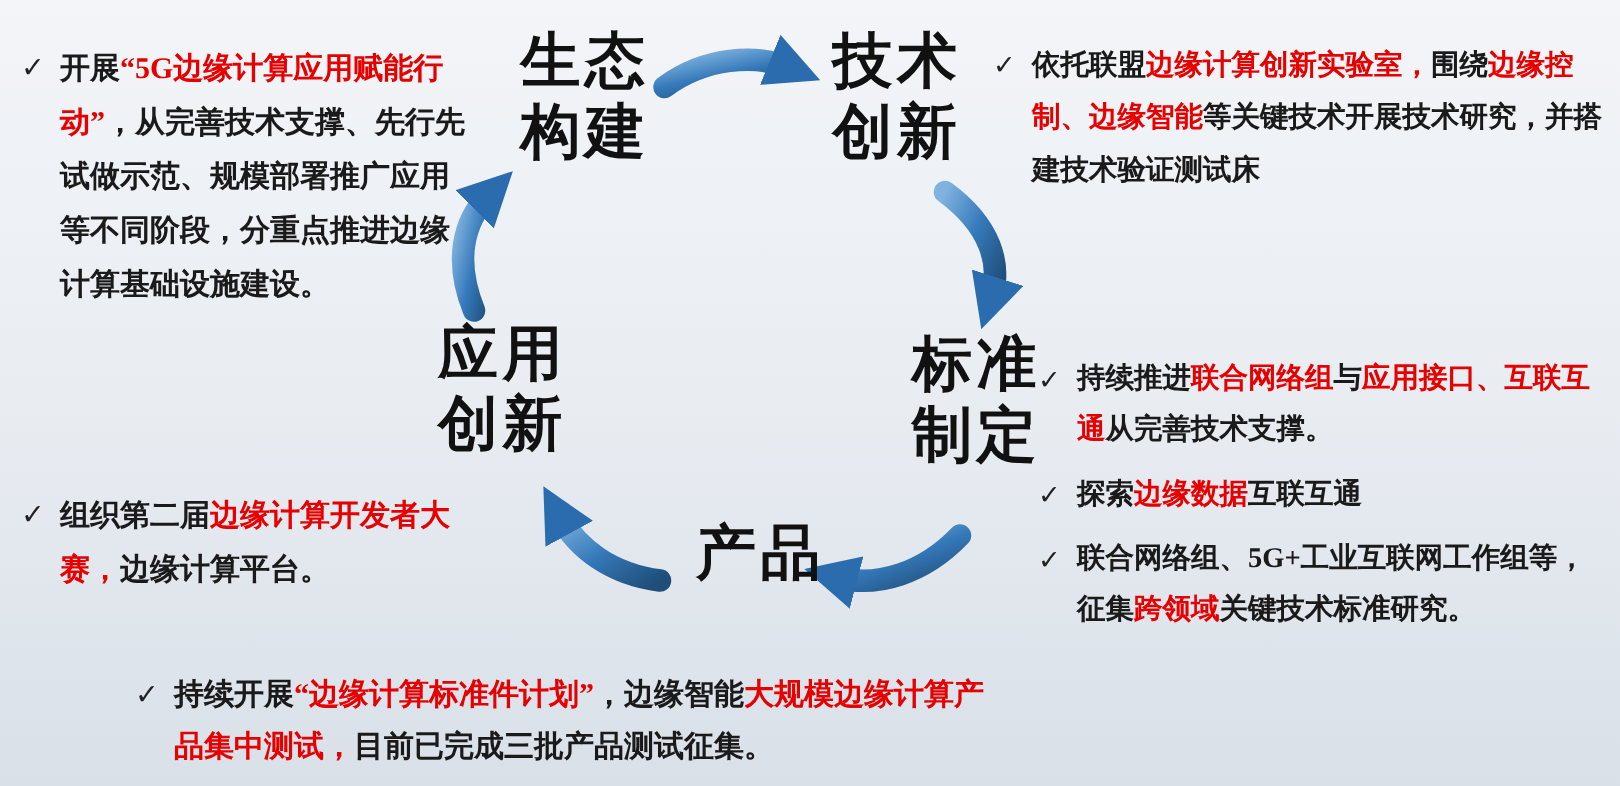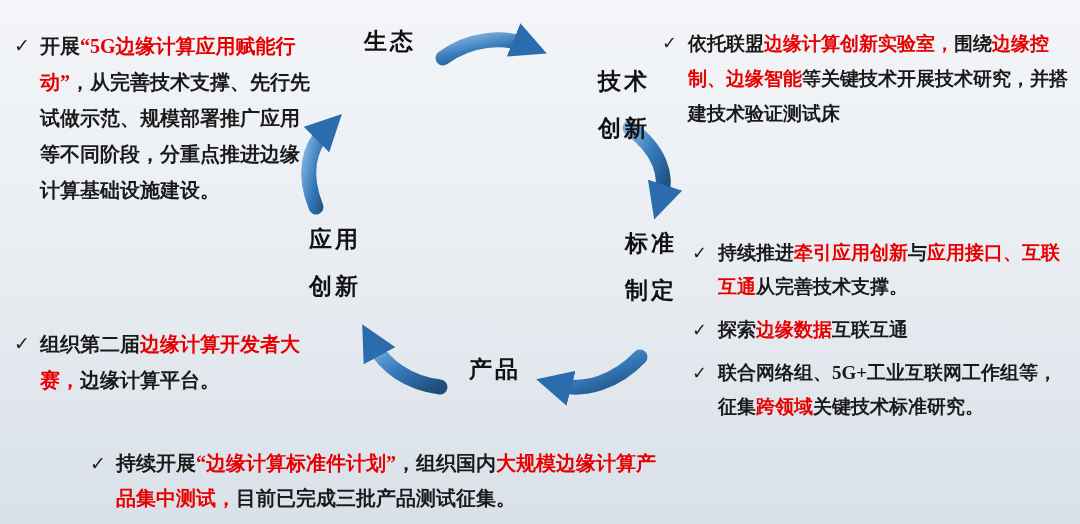--- a/index.html
+++ b/index.html
@@ -9,31 +9,31 @@
     overflow:hidden;
     background:linear-gradient(180deg,#f3f5f8 0%,#e9edf2 50%,#d9e0e8 100%);
     font-family:"Liberation Sans","DejaVu Sans",sans-serif;
     color:#1a1a1a;
   }
   
   .node{
     position:absolute;
     width:110px;
     text-align:center;
-    font-size:23px;
+    font-size:40px;
     font-weight:700;
     line-height:47px;
     letter-spacing:3px;
     color:#111;
   }
   .n-ecosystem{left:335px;top:18px;}
-  .n-tech{left:569px;top:18px;margin-top:40px;}
+  .n-tech{left:543px;top:18px;}
   .n-standard{left:596px;top:220px;}
-  .n-product{left:440px;top:346px;}
-  .n-application{left:280px;top:216px;}
+  .n-product{left:440px;top:346px;text-align:right;}
+  .n-application{left:280px;top:216px;font-family:Liberation Mono, monospace;}
   
   .arrows{position:absolute;left:0;top:0;width:1080px;height:524px;}
   .arrow-path{fill:none;stroke:url(#arrowGrad);stroke-width:15;stroke-linecap:round;}
   
   .note{position:absolute;font-weight:700;}
   .note-item{display:flex;align-items:flex-start;margin:0 0 9px 0;}
   .check{flex:0 0 26px;color:#222;font-weight:700;}
   .note-item p{margin:0;flex:1;font-family:Liberation Serif, serif;}
   .red{color:#e60000;}
   .note-left-top{left:14px;top:28px;width:302px;font-size:20px;line-height:36px;}
@@ -65,20 +65,21 @@
     </defs>
     <path class="arrow-path" d="M443,58 C470,38 504,36 526,45" marker-end="url(#ah)"></path>
     <path class="arrow-path" d="M630,128 C660,150 668,176 661,198" marker-end="url(#ah)"></path>
     <path class="arrow-path" d="M640,357 C616,382 585,392 558,385" marker-end="url(#ah)"></path>
     <path class="arrow-path" d="M440,387 C408,383 385,366 373,344" marker-end="url(#ah)"></path>
     <path class="arrow-path" d="M316,207 C303,175 308,148 326,130" marker-end="url(#ah)"></path>
   </svg>
 
   <div class="node n-ecosystem">
     <div>生态</div>
+    <div>构建</div>
   </div>
   <div class="node n-tech">
     <div>技术</div>
     <div>创新</div>
   </div>
   <div class="node n-standard">
     <div>标准</div>
     <div>制定</div>
   </div>
   <div class="node n-product">
@@ -103,31 +104,31 @@
     </div>
   <div class="note note-right-top">
       <div class="note-item">
         <span class="check">✓</span>
         <p><span>依托联盟</span><span class="red">边缘计算创新实验室，</span><span>围绕</span><span class="red">边缘控制、边缘智能</span><span>等关键技术开展技术研究，并搭建技术验证测试床</span></p>
       </div>
     </div>
   <div class="note note-right-middle">
       <div class="note-item">
         <span class="check">✓</span>
-        <p><span>持续推进</span><span class="red">牵引应用创新</span><span>与</span><span class="red">应用接口、互联互通</span><span>从完善技术支撑。</span></p>
+        <p><span>持续推进</span><span class="red">联合网络组</span><span>与</span><span class="red">应用接口、互联互通</span><span>从完善技术支撑。</span></p>
       </div>
       <div class="note-item">
         <span class="check">✓</span>
         <p><span>探索</span><span class="red">边缘数据</span><span>互联互通</span></p>
       </div>
       <div class="note-item">
         <span class="check">✓</span>
         <p><span>联合网络组、5G+工业互联网工作组等，征集</span><span class="red">跨领域</span><span>关键技术标准研究。</span></p>
       </div>
     </div>
   <div class="note note-bottom">
       <div class="note-item">
         <span class="check">✓</span>
-        <p><span>持续开展</span><span class="red">“边缘计算标准件计划”</span><span>，组织国内</span><span class="red">大规模边缘计算产品集中测试，</span><span>目前已完成三批产品测试征集。</span></p>
+        <p><span>持续开展</span><span class="red">“边缘计算标准件计划”</span><span>，边缘智能</span><span class="red">大规模边缘计算产品集中测试，</span><span>目前已完成三批产品测试征集。</span></p>
       </div>
     </div>
 
 </div>
 
 </body></html>

